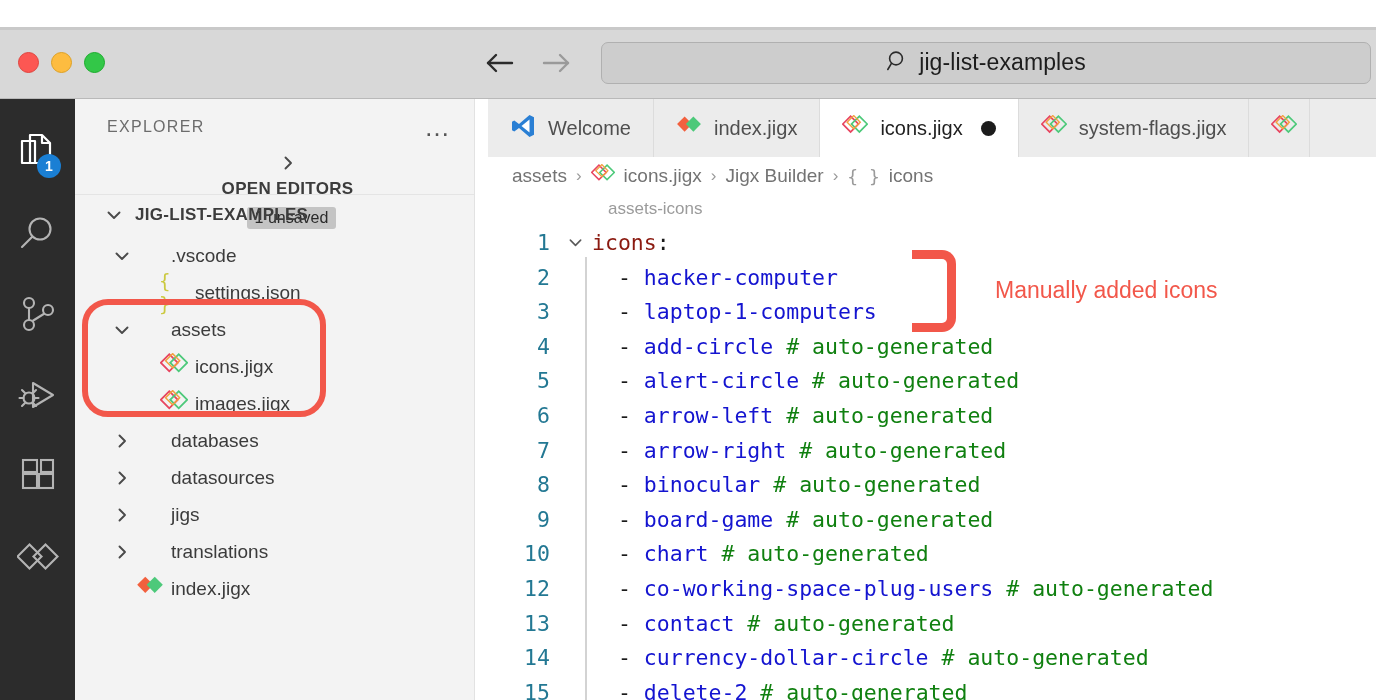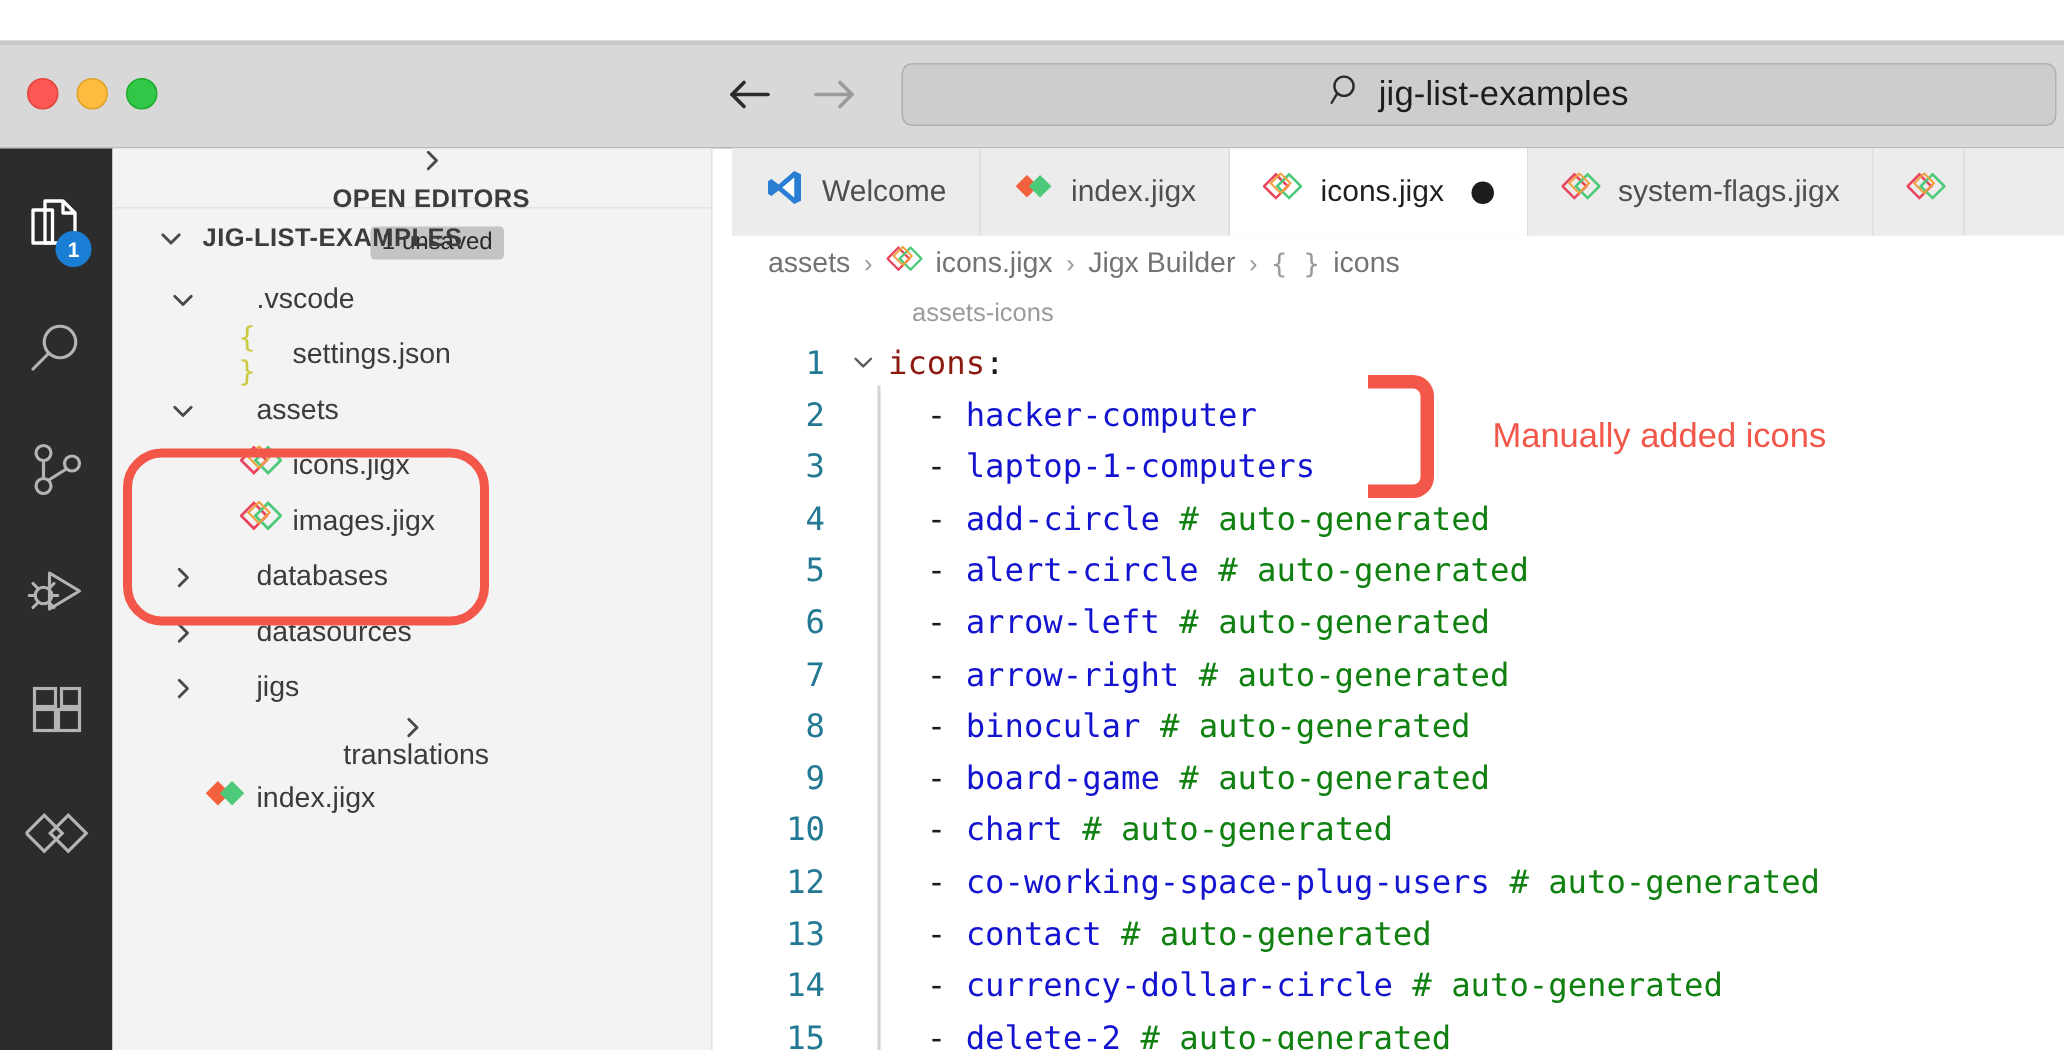--- a/index.html
+++ b/index.html
@@ -277,20 +277,24 @@
         <svg width="42" height="36" viewBox="0 0 42 36">
           <rect x="4" y="9" width="17" height="17" transform="rotate(45 12.5 17.5)" stroke="#b4b4b4" stroke-width="2.1" fill="none"></rect>
           <rect x="20" y="9" width="17" height="17" transform="rotate(45 28.5 17.5)" stroke="#b4b4b4" stroke-width="2.1" fill="none"></rect>
         </svg>
       </span>
     </div>
   </div>
 
   <div class="sidepanel">
 
+    <div class="panel-header">
+      <span class="panel-title">EXPLORER</span>
+      <span class="ellipsis">…</span>
+    </div>
 
     <div class="section-row open-editors-row">
       <span class="tw">
         <svg class="chev" width="16" height="16" viewBox="0 0 16 16">
             <path d="M5.5 2.5 L11 8 L5.5 13.5" stroke="#4a4a4a" stroke-width="1.9" fill="none" stroke-linecap="round" stroke-linejoin="round"></path>
           </svg>
       </span>
       <span>OPEN EDITORS</span>
       <span class="unsaved-badge">1 unsaved</span>
     </div>
@@ -372,21 +376,21 @@
         </div>
         <div class="tree-row" style="padding-left: 34px;">
           <span class="tw">
             <svg width="16" height="16" viewBox="0 0 16 16">
               <path d="M5.5 2.5 L11 8 L5.5 13.5" stroke="#4a4a4a" stroke-width="1.9" fill="none" stroke-linecap="round" stroke-linejoin="round"></path>
             </svg>
           </span>
           <span class="ti"></span>
           <span style="margin-left: 6px;">jigs</span>
         </div>
-        <div class="tree-row" style=" flex-direction: column;">
+        <div class="tree-row" style="padding-left: 34px;">
           <span class="tw">
             <svg width="16" height="16" viewBox="0 0 16 16">
               <path d="M5.5 2.5 L11 8 L5.5 13.5" stroke="#4a4a4a" stroke-width="1.9" fill="none" stroke-linecap="round" stroke-linejoin="round"></path>
             </svg>
           </span>
           <span class="ti"></span>
           <span style="margin-left: 6px;">translations</span>
         </div>
         <div class="tree-row" style="padding-left: 34px;">
           <span class="tw"></span>

